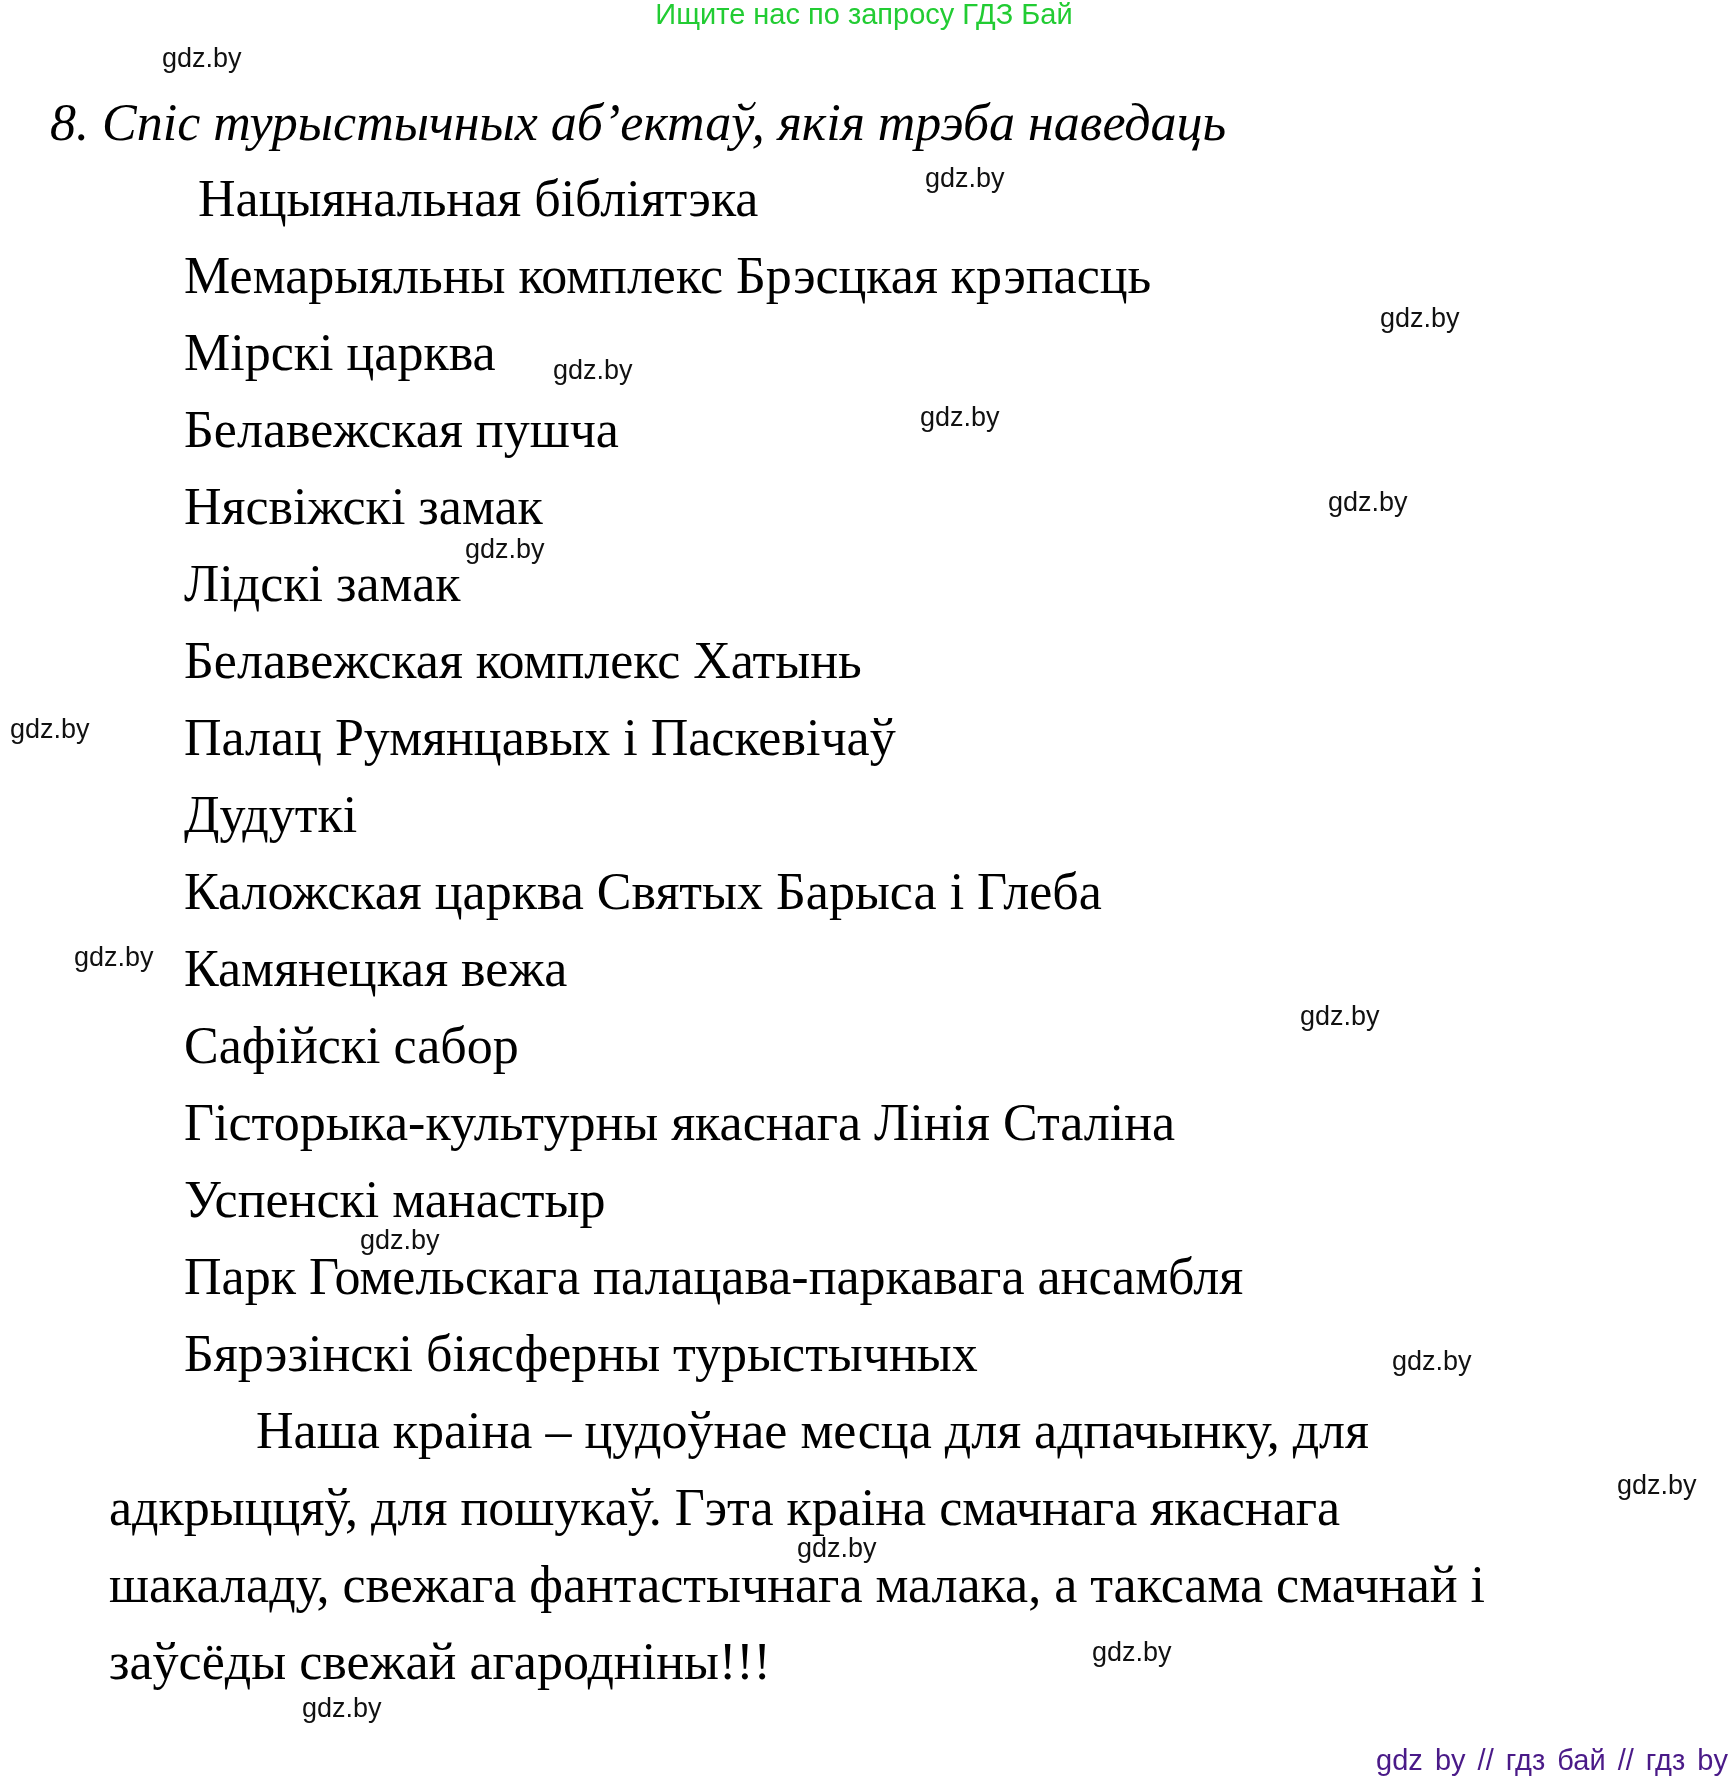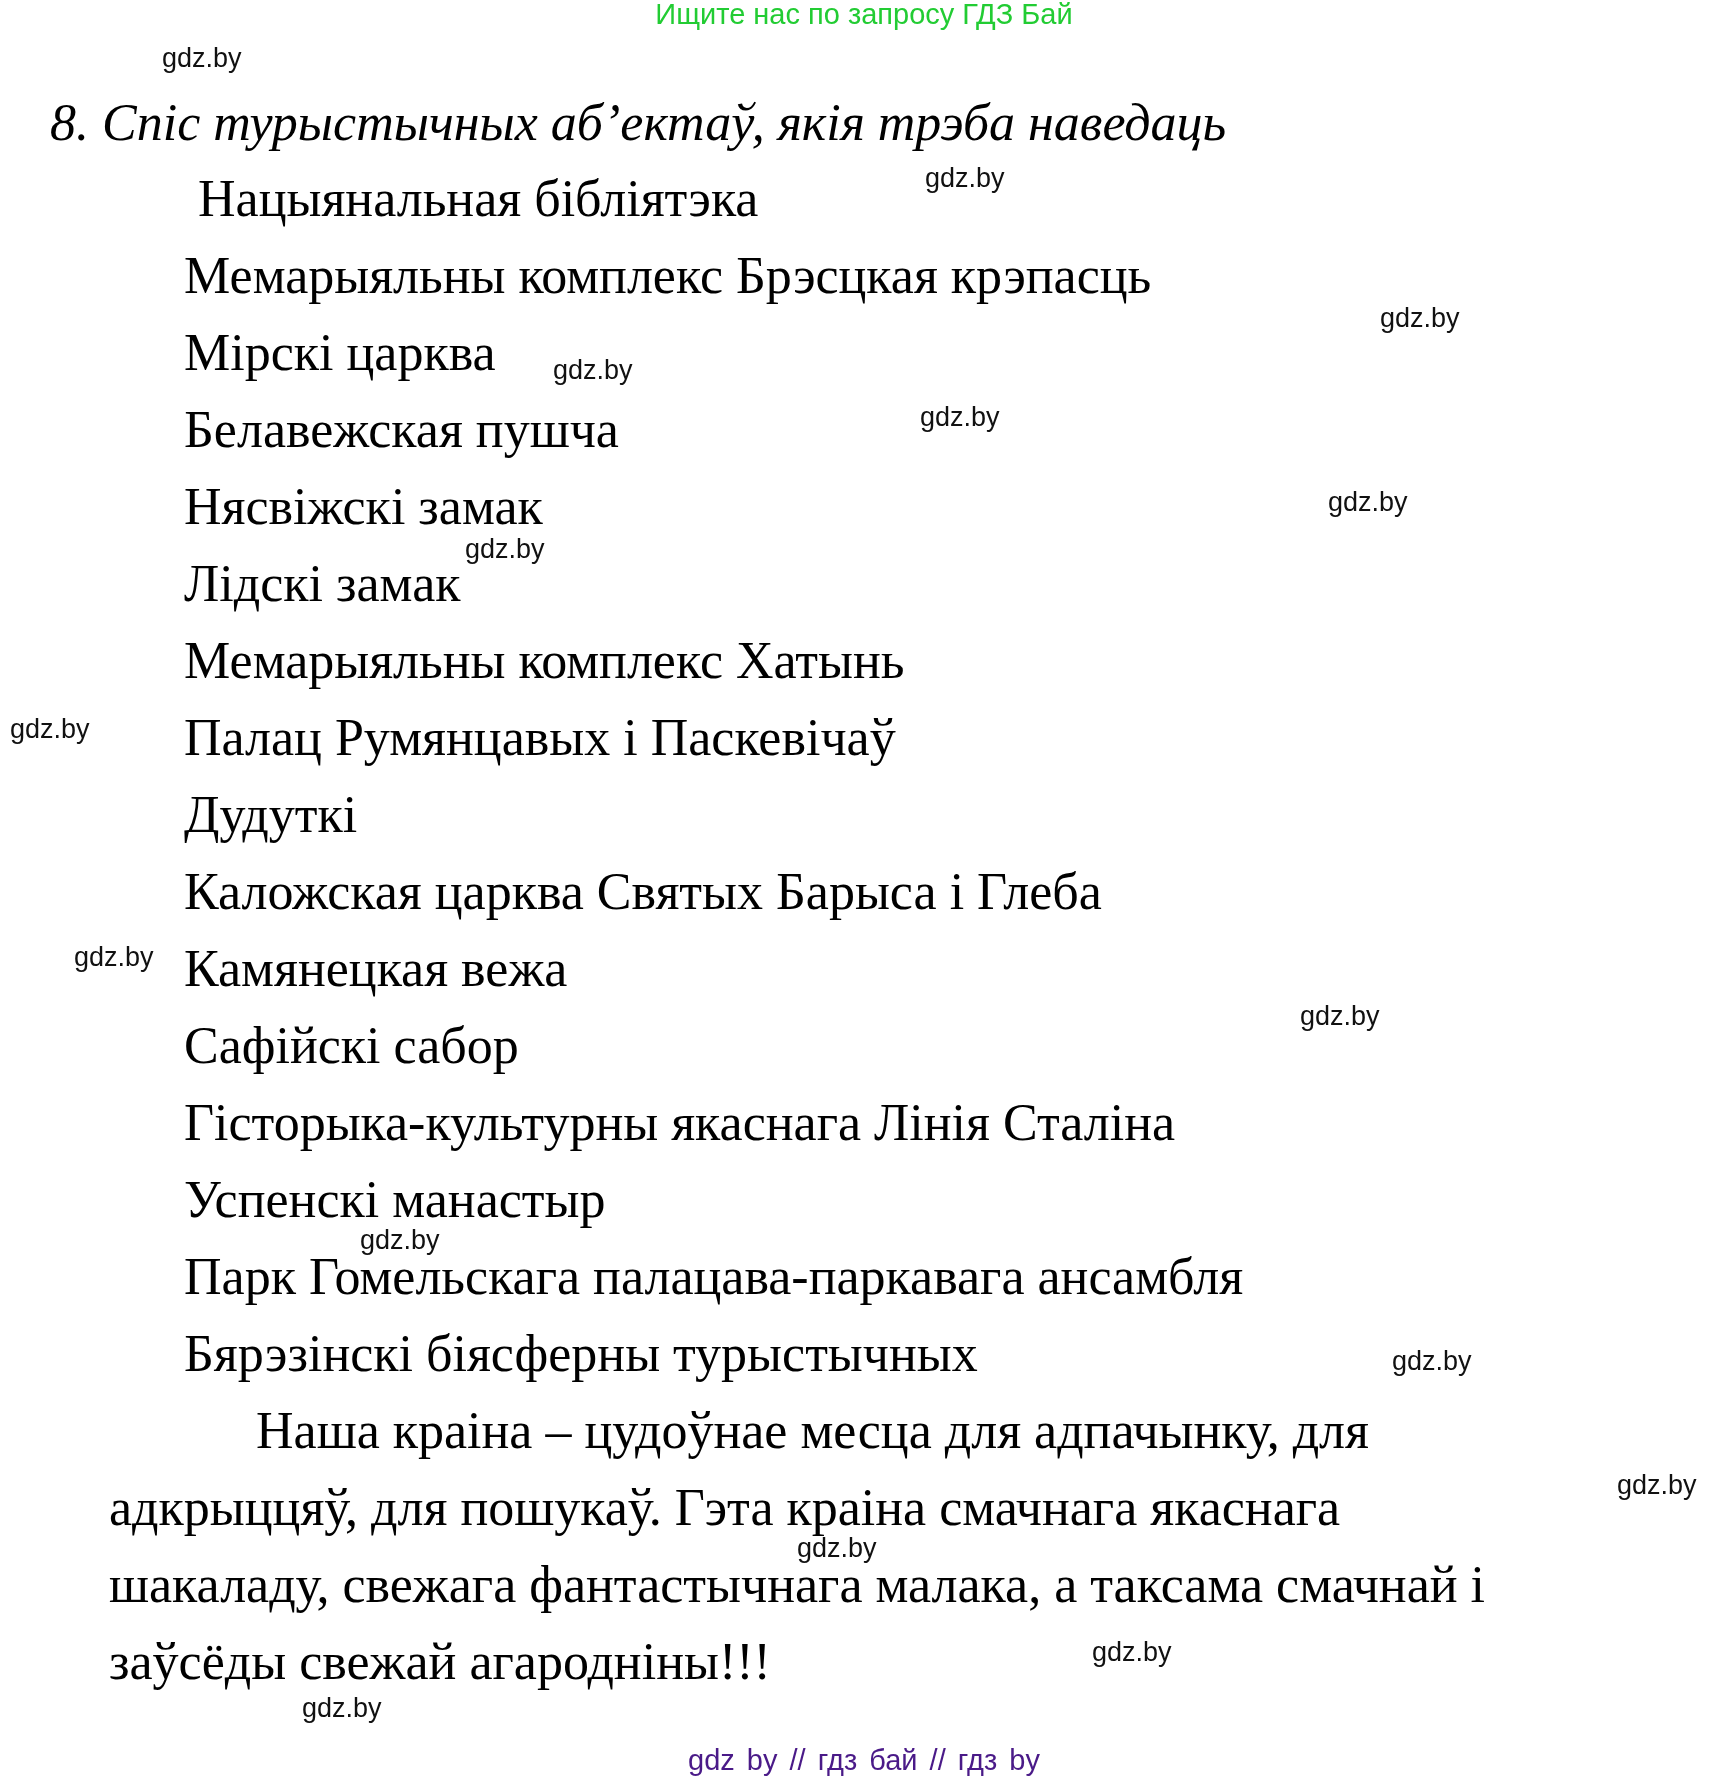--- a/index.html
+++ b/index.html
@@ -1,37 +1,37 @@
 <!DOCTYPE html>
 <html><head>
 <meta charset="utf-8">
 <style>
   html, body { margin:0; padding:0; background:#ffffff; }
   body { width:1728px; height:1785px; position:relative; overflow:hidden; }
   .abs { position:absolute; white-space:nowrap; }
   .top-banner { font-family:"Liberation Sans", sans-serif; font-size:29px; color:#22cc33; left:0; width:1728px; text-align:center; top:-2px; }
-  .footer { font-family:"Liberation Sans", sans-serif; font-size:29px; color:#4a1a88; left:0; width:1728px; text-align:center; top:1744px; word-spacing:4px; }
+  .footer { font-family:"Liberation Sans", sans-serif; font-size:29px; color:#4a1a88; left:0; width:1728px; text-align:right; top:1744px; word-spacing:4px; }
   .serif { font-family:"Liberation Serif", serif; font-size:52px; color:#000; line-height:60px; }
   .wm { font-family:"Liberation Sans", sans-serif; font-size:27px; color:#111; line-height:30px; }
 </style>
 </head>
 <body>
 
 <div class="abs top-banner">Ищите нас по запросу ГДЗ Бай</div>
 
 <div class="abs serif" style="left:50px; top:93px;font-style:italic;">8. Спіс турыстычных аб’ектаў, якія трэба наведаць</div>
 
 <div>
   <div class="abs serif" style="left:198px; top:169px;">Нацыянальная бібліятэка</div>
   <div class="abs serif" style="left:184px; top:246px;">Мемарыяльны комплекс Брэсцкая крэпасць</div>
   <div class="abs serif" style="left:184px; top:323px;">Мірскі царква</div>
   <div class="abs serif" style="left:184px; top:400px;">Белавежская пушча</div>
   <div class="abs serif" style="left:184px; top:477px;">Нясвіжскі замак</div>
   <div class="abs serif" style="left:184px; top:554px;">Лідскі замак</div>
-  <div class="abs serif" style="left:184px; top:631px;">Мемарыяльны комплекс Хатынь</div>
+  <div class="abs serif" style="left:184px; top:631px;">Белавежская комплекс Хатынь</div>
   <div class="abs serif" style="left:184px; top:708px;">Палац Румянцавых і Паскевічаў</div>
   <div class="abs serif" style="left:184px; top:785px;">Дудуткі</div>
   <div class="abs serif" style="left:184px; top:862px;">Каложская царква Святых Барыса і Глеба</div>
   <div class="abs serif" style="left:184px; top:939px;">Камянецкая вежа</div>
   <div class="abs serif" style="left:184px; top:1016px;">Сафійскі сабор</div>
   <div class="abs serif" style="left:184px; top:1093px;">Гісторыка-культурны якаснага Лінія Сталіна</div>
   <div class="abs serif" style="left:184px; top:1170px;">Успенскі манастыр</div>
   <div class="abs serif" style="left:184px; top:1247px;">Парк Гомельскага палацава-паркавага  ансамбля</div>
   <div class="abs serif" style="left:184px; top:1324px;">Бярэзінскі біясферны турыстычных</div>
 </div>

